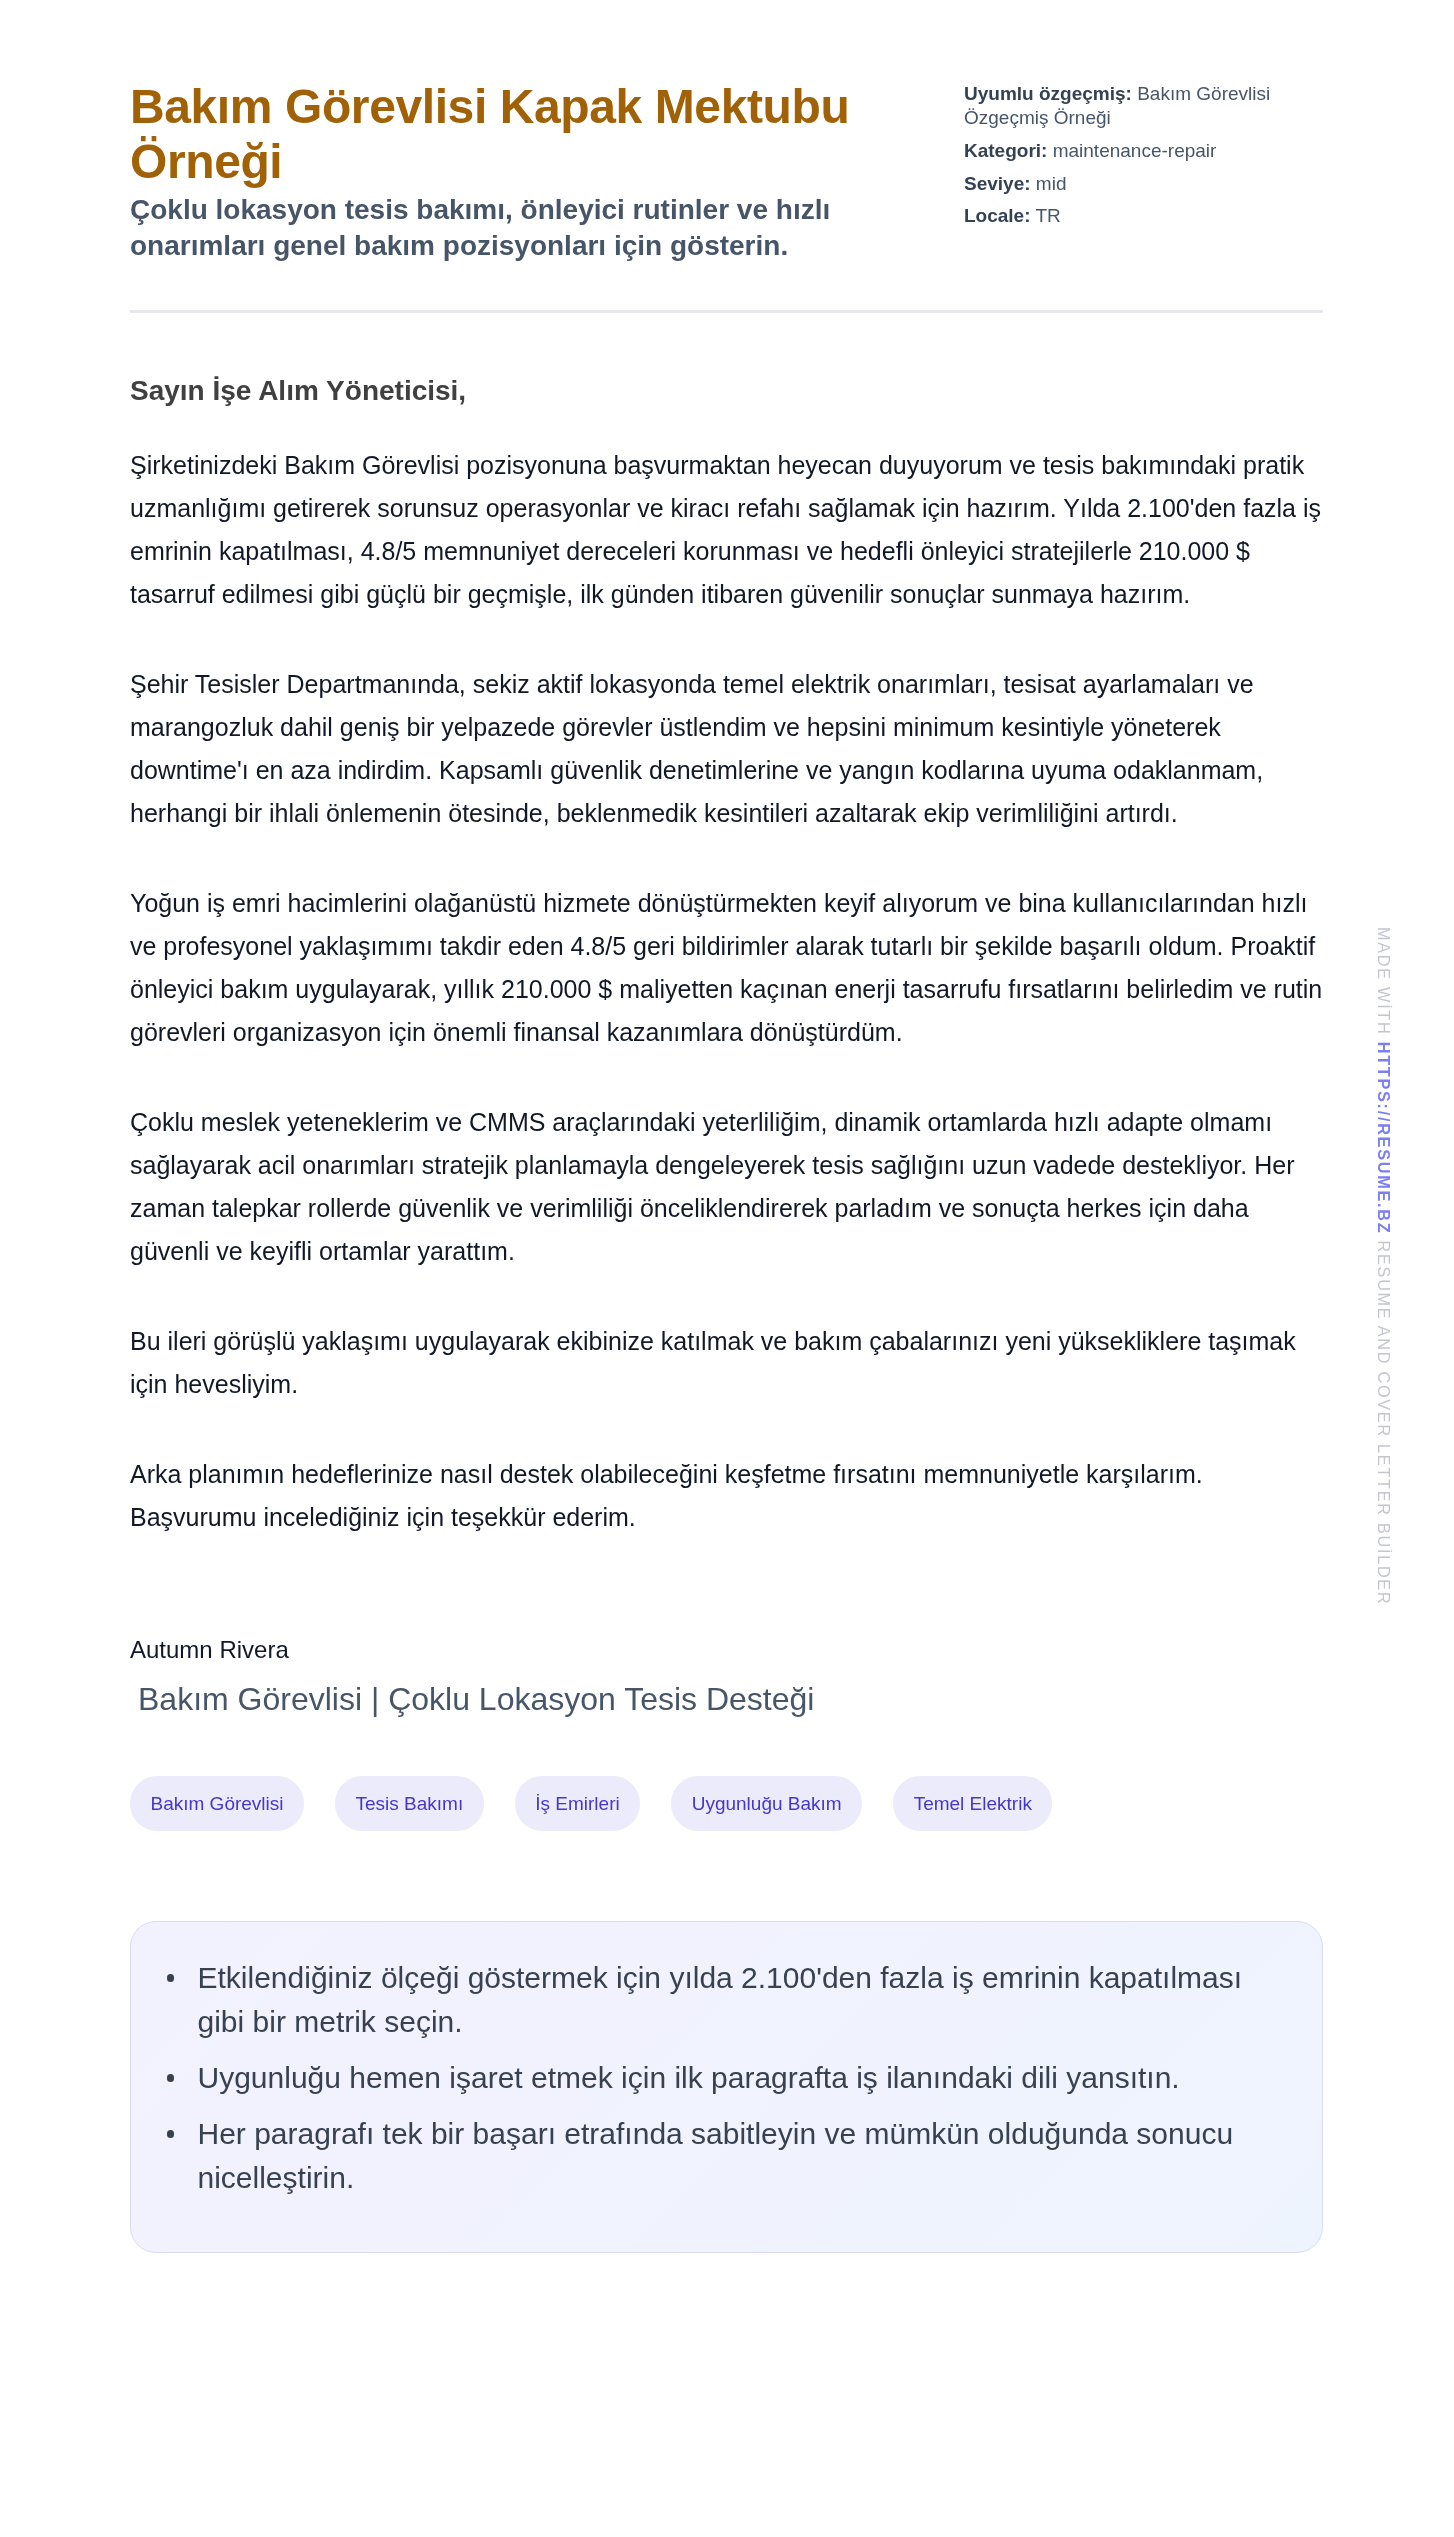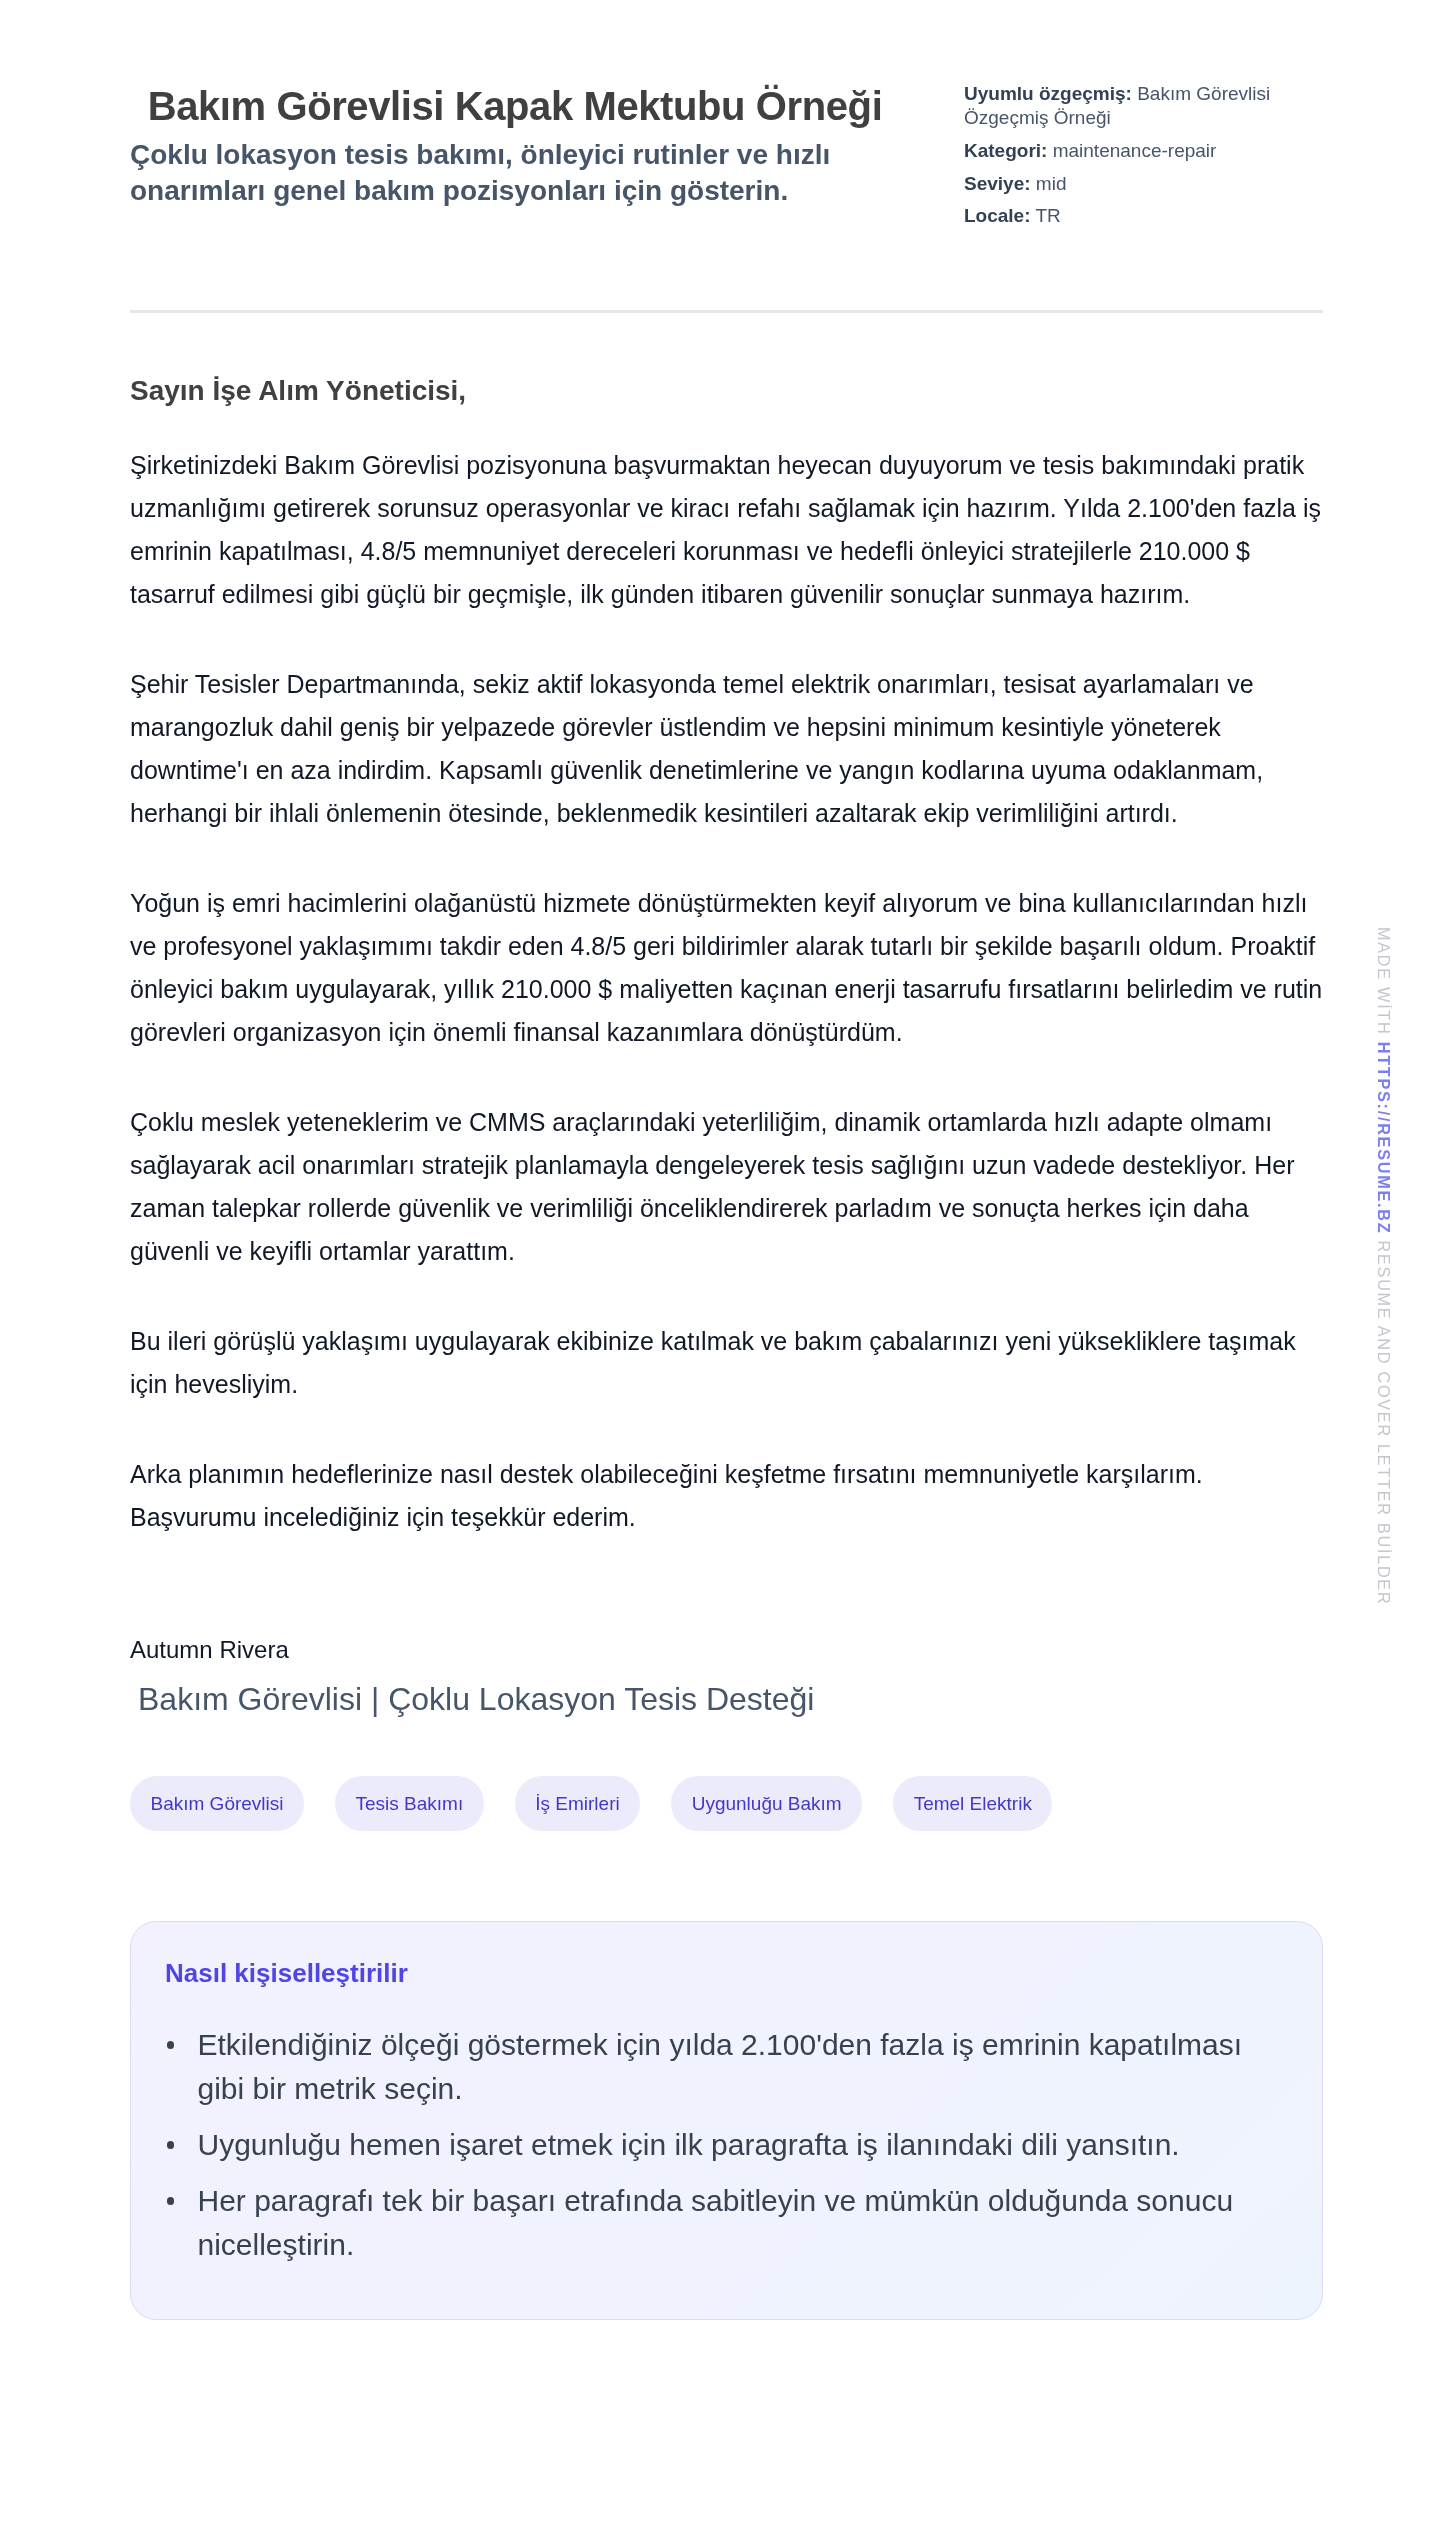--- a/index.html
+++ b/index.html
@@ -19,26 +19,25 @@
   }
   .header {
     display: flex;
     justify-content: space-between;
     align-items: flex-start;
     padding-bottom: 0;
   }
   .header-left { width: 770px; }
   .title {
     margin: 0;
-    font-size: 40px;
+    font-size: 48px;
     line-height: 55px;
     font-weight: 700;
-    color: #404040;
+    color: #a16207;
     letter-spacing: -0.4px;
-    text-align: center;
   }
   .subtitle {
     margin: 3.4px 0 0 0;
     font-size: 28px;
     line-height: 36px;
     font-weight: 700;
     color: #475569;
   }
   .meta {
     width: 359px;
@@ -203,21 +202,20 @@
 
     <div class="tags">
       <span class="tag">Bakım Görevlisi</span>
       <span class="tag">Tesis Bakımı</span>
       <span class="tag">İş Emirleri</span>
       <span class="tag">Uygunluğu Bakım</span>
       <span class="tag">Temel Elektrik</span>
     </div>
 
     <aside class="tips">
-      <h2 class="tips-title">Nasıl kişiselleştirilir</h2>
       <ul class="tips-list">
         <li class="tips-item">
           <span class="bullet"></span>
           <span>Etkilendiğiniz ölçeği göstermek için yılda 2.100'den fazla iş emrinin kapatılması gibi bir metrik seçin.</span>
         </li>
         <li class="tips-item">
           <span class="bullet"></span>
           <span>Uygunluğu hemen işaret etmek için ilk paragrafta iş ilanındaki dili yansıtın.</span>
         </li>
         <li class="tips-item">

